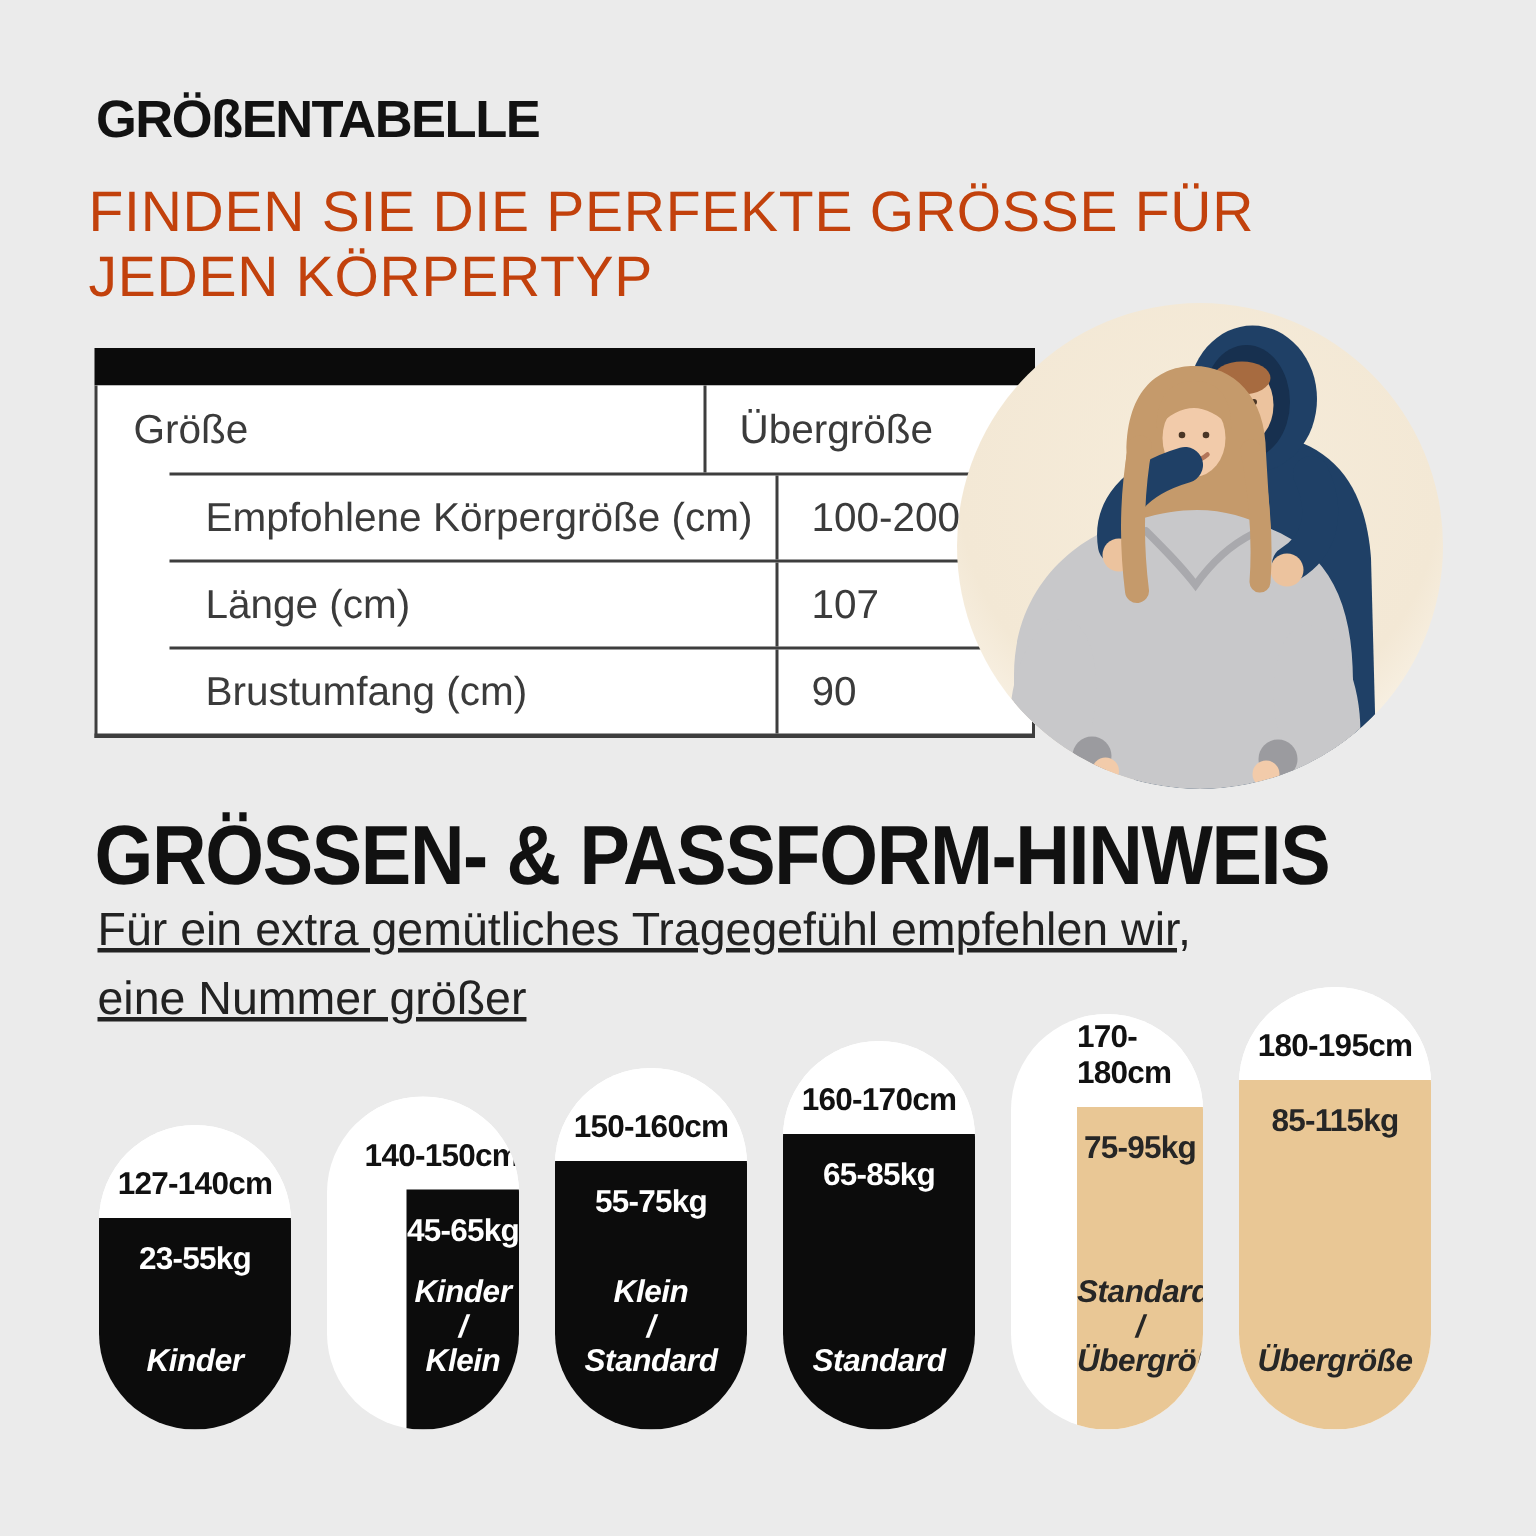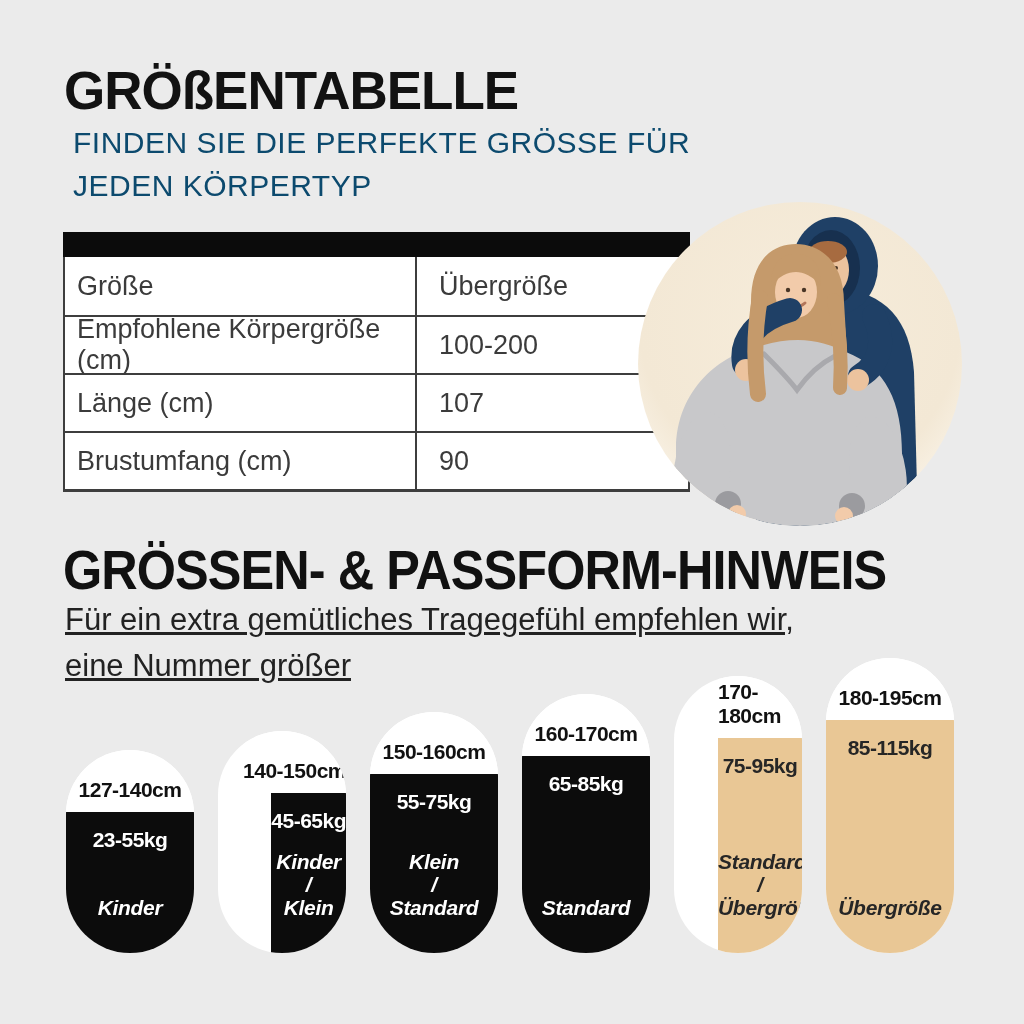--- a/index.html
+++ b/index.html
@@ -5,48 +5,48 @@
   * { margin:0; padding:0; box-sizing:border-box; }
   body { background:#d8d8d8; font-family:"Liberation Sans", sans-serif; }
   .canvas {
     position:relative; width:1024px; height:1024px;
     background:#ebebeb; overflow:hidden;
     font-family:"Liberation Sans", sans-serif;
   }
   
   .title1 {
     position:absolute; left:64px; top:60px;
-    font-size:53px; font-weight:700; letter-spacing:-1px; color:#121212;
+    font-size:35px; font-weight:700; letter-spacing:-1px; color:#121212;
   }
   .subtitle1 {
-    position:absolute; left:73px; top:121px;
-    font-size:30px; line-height:43px; color:#0c4a6e; letter-spacing:0.5px;
+    position:absolute; left:59px; top:121px;
+    font-size:38px; line-height:43px; color:#c2410c; letter-spacing:0.5px;
   }
   .title2 {
     position:absolute; left:63px; top:537px;
     font-size:56px; font-weight:700; letter-spacing:-1px; color:#111;
     transform:scaleX(0.9); transform-origin:0 50%; white-space:nowrap;
   }
   .subtitle2 {
     position:absolute; left:65px; top:597px;
     font-size:31px; line-height:46px; color:#222;text-decoration:underline;
   }
   
   .size-table { position:absolute; left:63px; top:232px; width:627px; }
   .table-bar { height:25px; background:#0b0b0b; }
   .table-grid {
     background:#ffffff;
     border-left:2px solid #3e3e3e; border-right:2px solid #3e3e3e;
     border-bottom:3px solid #3e3e3e;
   }
   .t-row { display:flex; height:58px; align-items:stretch; }
-  .t-row + .t-row { border-top:2px solid #3e3e3e; }
+  .t-row + .t-row { border-top:2px solid #3e3e3e;margin-left:48px; }
   .cell-label {
-    width:352px; border-right:2px solid #3e3e3e;
-    display:flex; align-items:center; padding-left:12px;
+    width:406px; border-right:2px solid #3e3e3e;
+    display:flex; align-items:center; padding-left:24px;
     font-size:27px; color:#3b3b3b;
   }
   .cell-value {
     flex:1; display:flex; align-items:center; padding-left:22px;
     font-size:27px; color:#3b3b3b;
   }
   
   .photo-circle {
     position:absolute; left:638px; top:202px; width:324px; height:324px;
     border-radius:50%; overflow:hidden;

